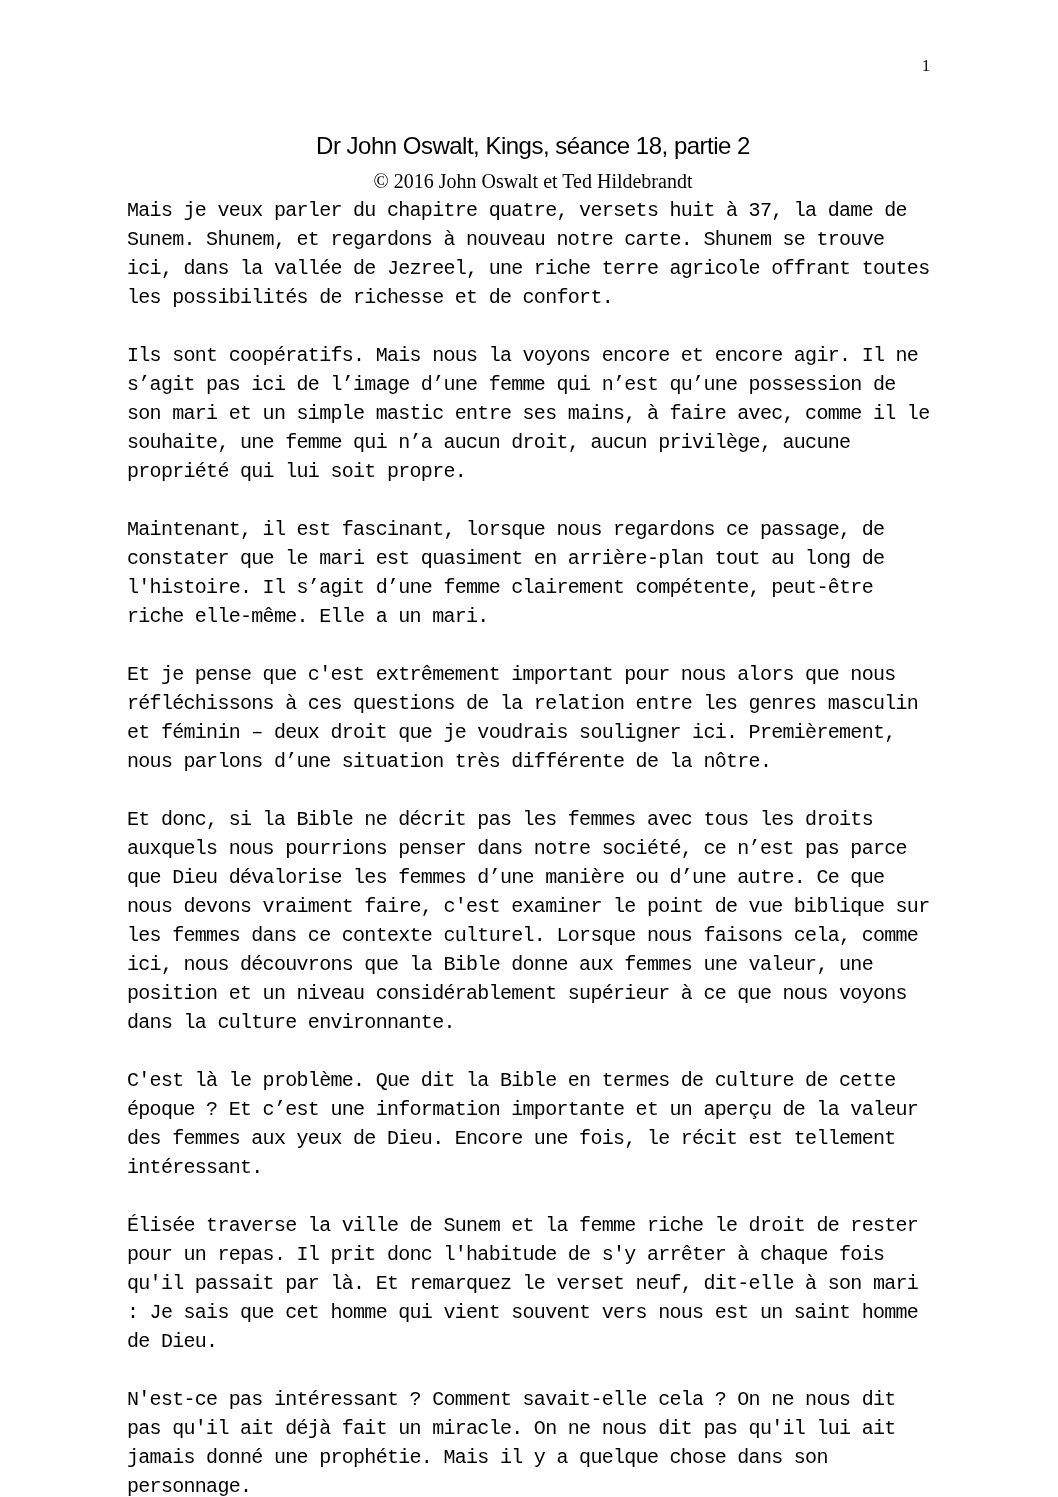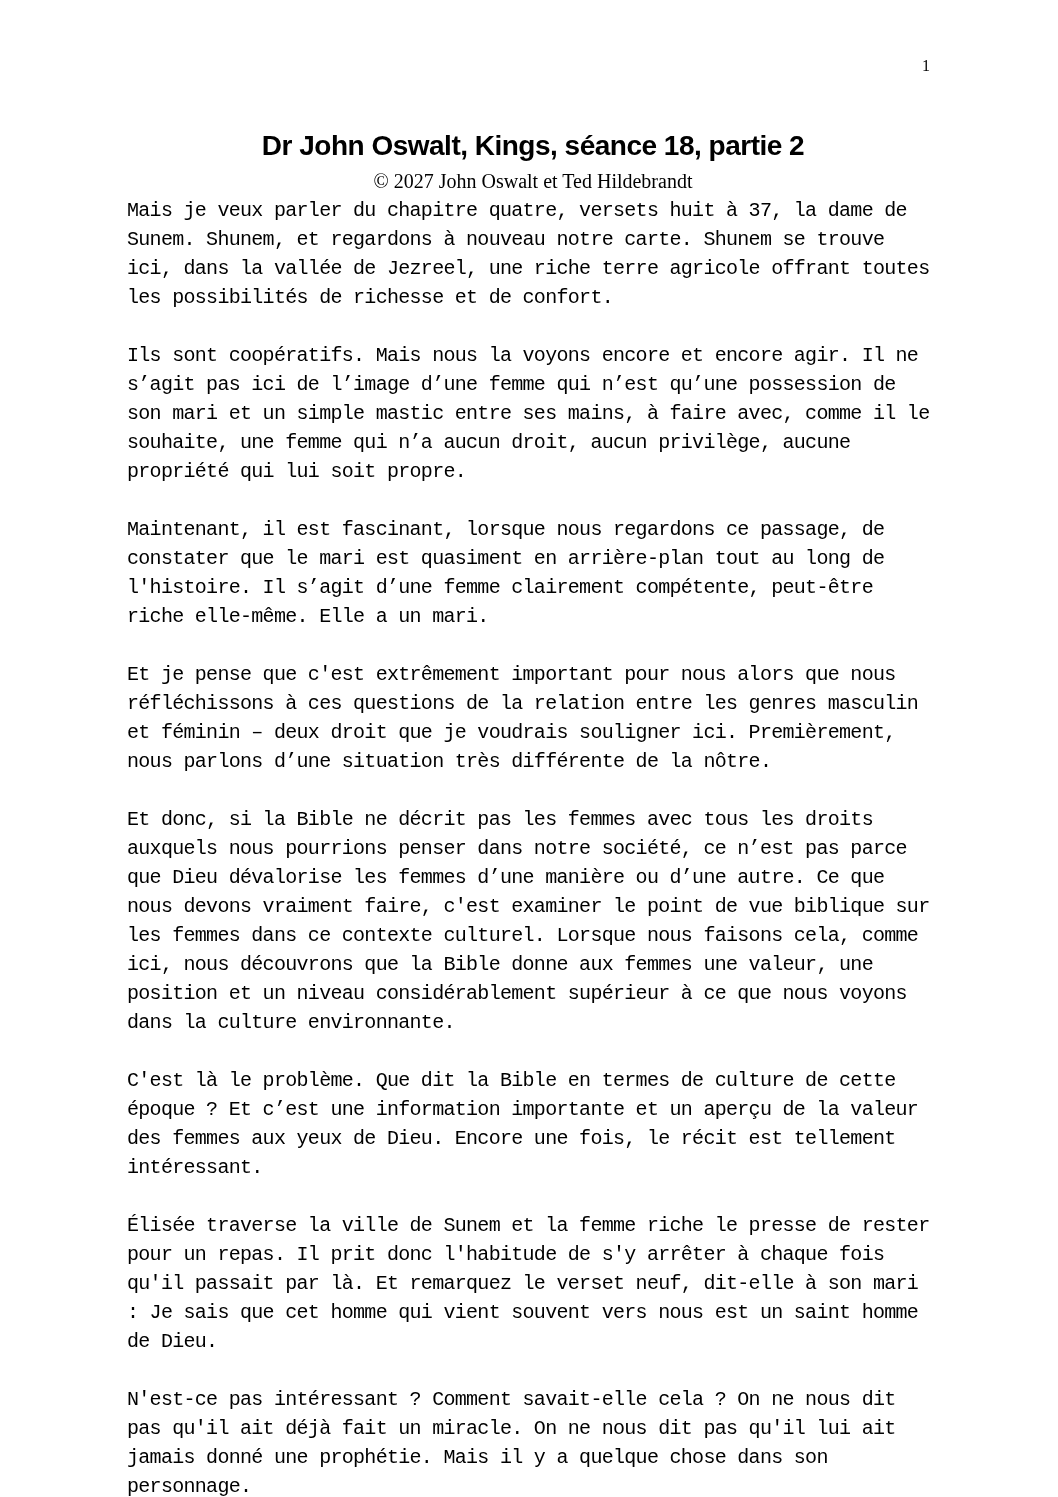--- a/index.html
+++ b/index.html
@@ -26,22 +26,22 @@
     color: #000000;
   }
   .content {
     position: absolute;
     left: 127px;
     top: 126px;
     width: 812px;
   }
   .title-line {
     text-align: center;
-    font-weight: bold;
-    font-size: 28px;
+    font-weight: normal;
+    font-size: 24px;
     line-height: 40px;
     letter-spacing: -0.5px;
     white-space: nowrap;
   }
   .copyright-line {
     text-align: center;
     font-family: "Liberation Serif", serif;
     font-size: 20px;
     line-height: 30px;
   }
@@ -61,28 +61,28 @@
 
 <div class="page">
 
   <div class="page-number">1</div>
 
   <div class="content">
 
     <div class="title-line">Dr John Oswalt, Kings, séance 18, partie 2</div>
 
 
-    <div class="copyright-line">© 2027 John Oswalt et Ted Hildebrandt</div>
+    <div class="copyright-line">© 2016 John Oswalt et Ted Hildebrandt</div>
 
     <div class="body-text">
       <p>Mais je veux parler du chapitre quatre, versets huit à 37, la dame de Sunem. Shunem, et regardons à nouveau notre carte. Shunem se trouve ici, dans la vallée de Jezreel, une riche terre agricole offrant toutes les possibilités de richesse et de confort.</p>
       <p>Ils sont coopératifs. Mais nous la voyons encore et encore agir. Il ne s’agit pas ici de l’image d’une femme qui n’est qu’une possession de son mari et un simple mastic entre ses mains, à faire avec, comme il le souhaite, une femme qui n’a aucun droit, aucun privilège, aucune propriété qui lui soit propre.</p>
       <p>Maintenant, il est fascinant, lorsque nous regardons ce passage, de constater que le mari est quasiment en arrière-plan tout au long de l'histoire. Il s’agit d’une femme clairement compétente, peut-être riche elle-même. Elle a un mari.</p>
       <p>Et je pense que c'est extrêmement important pour nous alors que nous réfléchissons à ces questions de la relation entre les genres masculin et féminin – deux droit que je voudrais souligner ici. Premièrement, nous parlons d’une situation très différente de la nôtre.</p>
       <p>Et donc, si la Bible ne décrit pas les femmes avec tous les droits auxquels nous pourrions penser dans notre société, ce n’est pas parce que Dieu dévalorise les femmes d’une manière ou d’une autre. Ce que nous devons vraiment faire, c'est examiner le point de vue biblique sur les femmes dans ce contexte culturel. Lorsque nous faisons cela, comme ici, nous découvrons que la Bible donne aux femmes une valeur, une position et un niveau considérablement supérieur à ce que nous voyons dans la culture environnante.</p>
       <p>C'est là le problème. Que dit la Bible en termes de culture de cette époque ? Et c’est une information importante et un aperçu de la valeur des femmes aux yeux de Dieu. Encore une fois, le récit est tellement intéressant.</p>
-      <p>Élisée traverse la ville de Sunem et la femme riche le presse de rester pour un repas. Il prit donc l'habitude de s'y arrêter à chaque fois qu'il passait par là. Et remarquez le verset neuf, dit-elle à son mari : Je sais que cet homme qui vient souvent vers nous est un saint homme de Dieu.</p>
+      <p>Élisée traverse la ville de Sunem et la femme riche le droit de rester pour un repas. Il prit donc l'habitude de s'y arrêter à chaque fois qu'il passait par là. Et remarquez le verset neuf, dit-elle à son mari : Je sais que cet homme qui vient souvent vers nous est un saint homme de Dieu.</p>
       <p>N'est-ce pas intéressant ? Comment savait-elle cela ? On ne nous dit pas qu'il ait déjà fait un miracle. On ne nous dit pas qu'il lui ait jamais donné une prophétie. Mais il y a quelque chose dans son personnage.</p>
     </div>
 
   </div>
 
 </div>
 
 </body></html>

